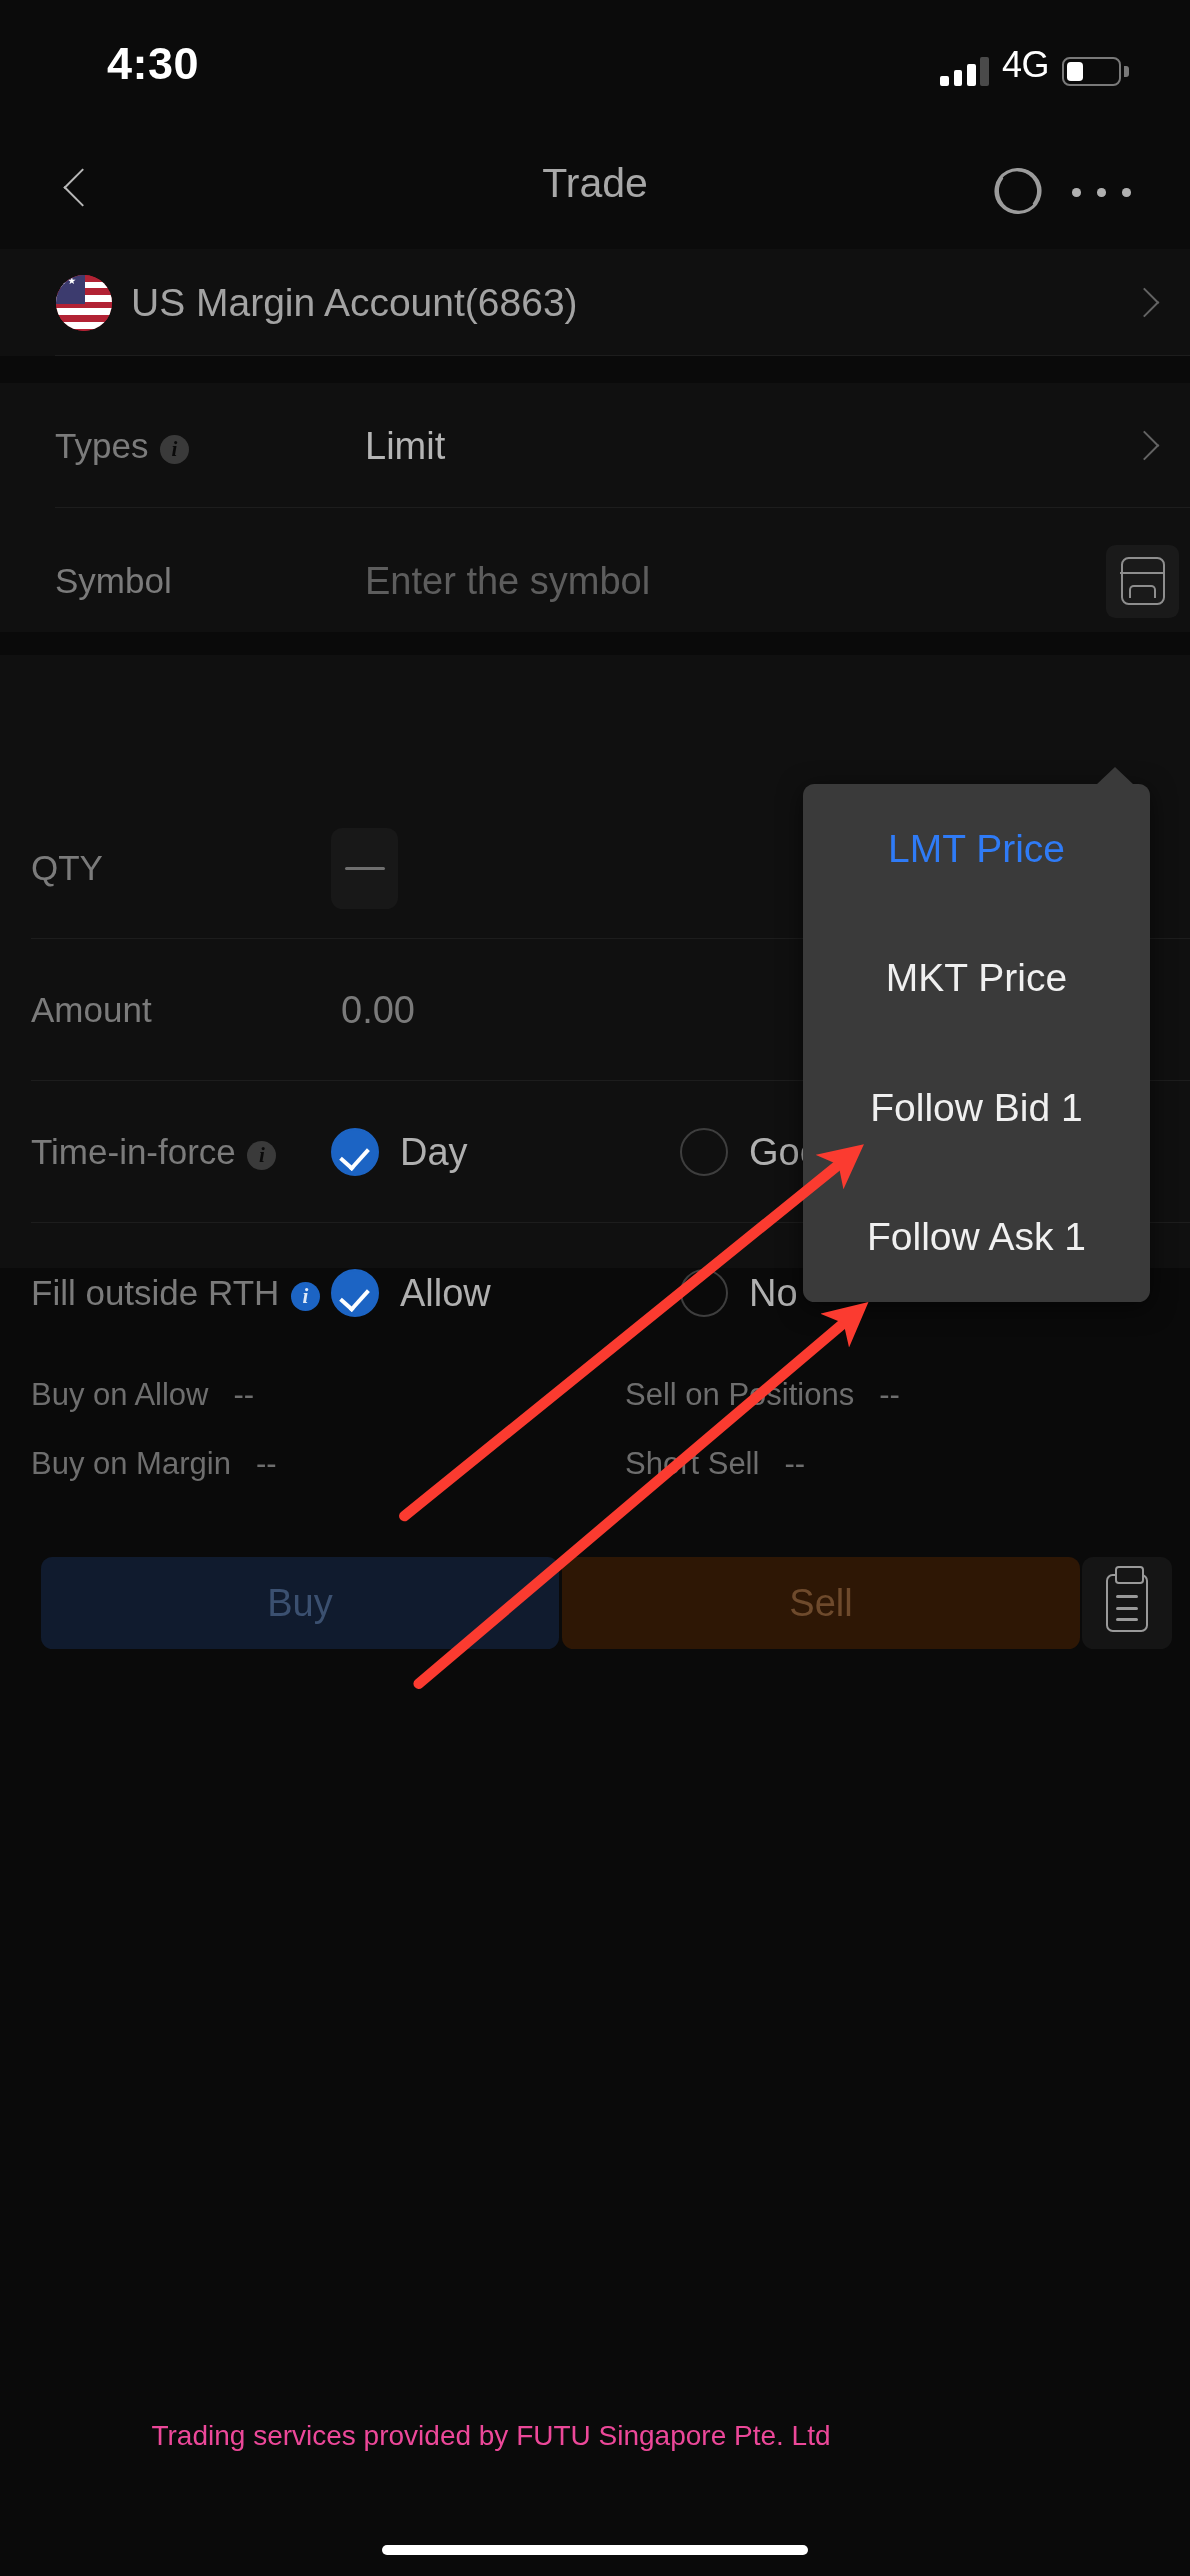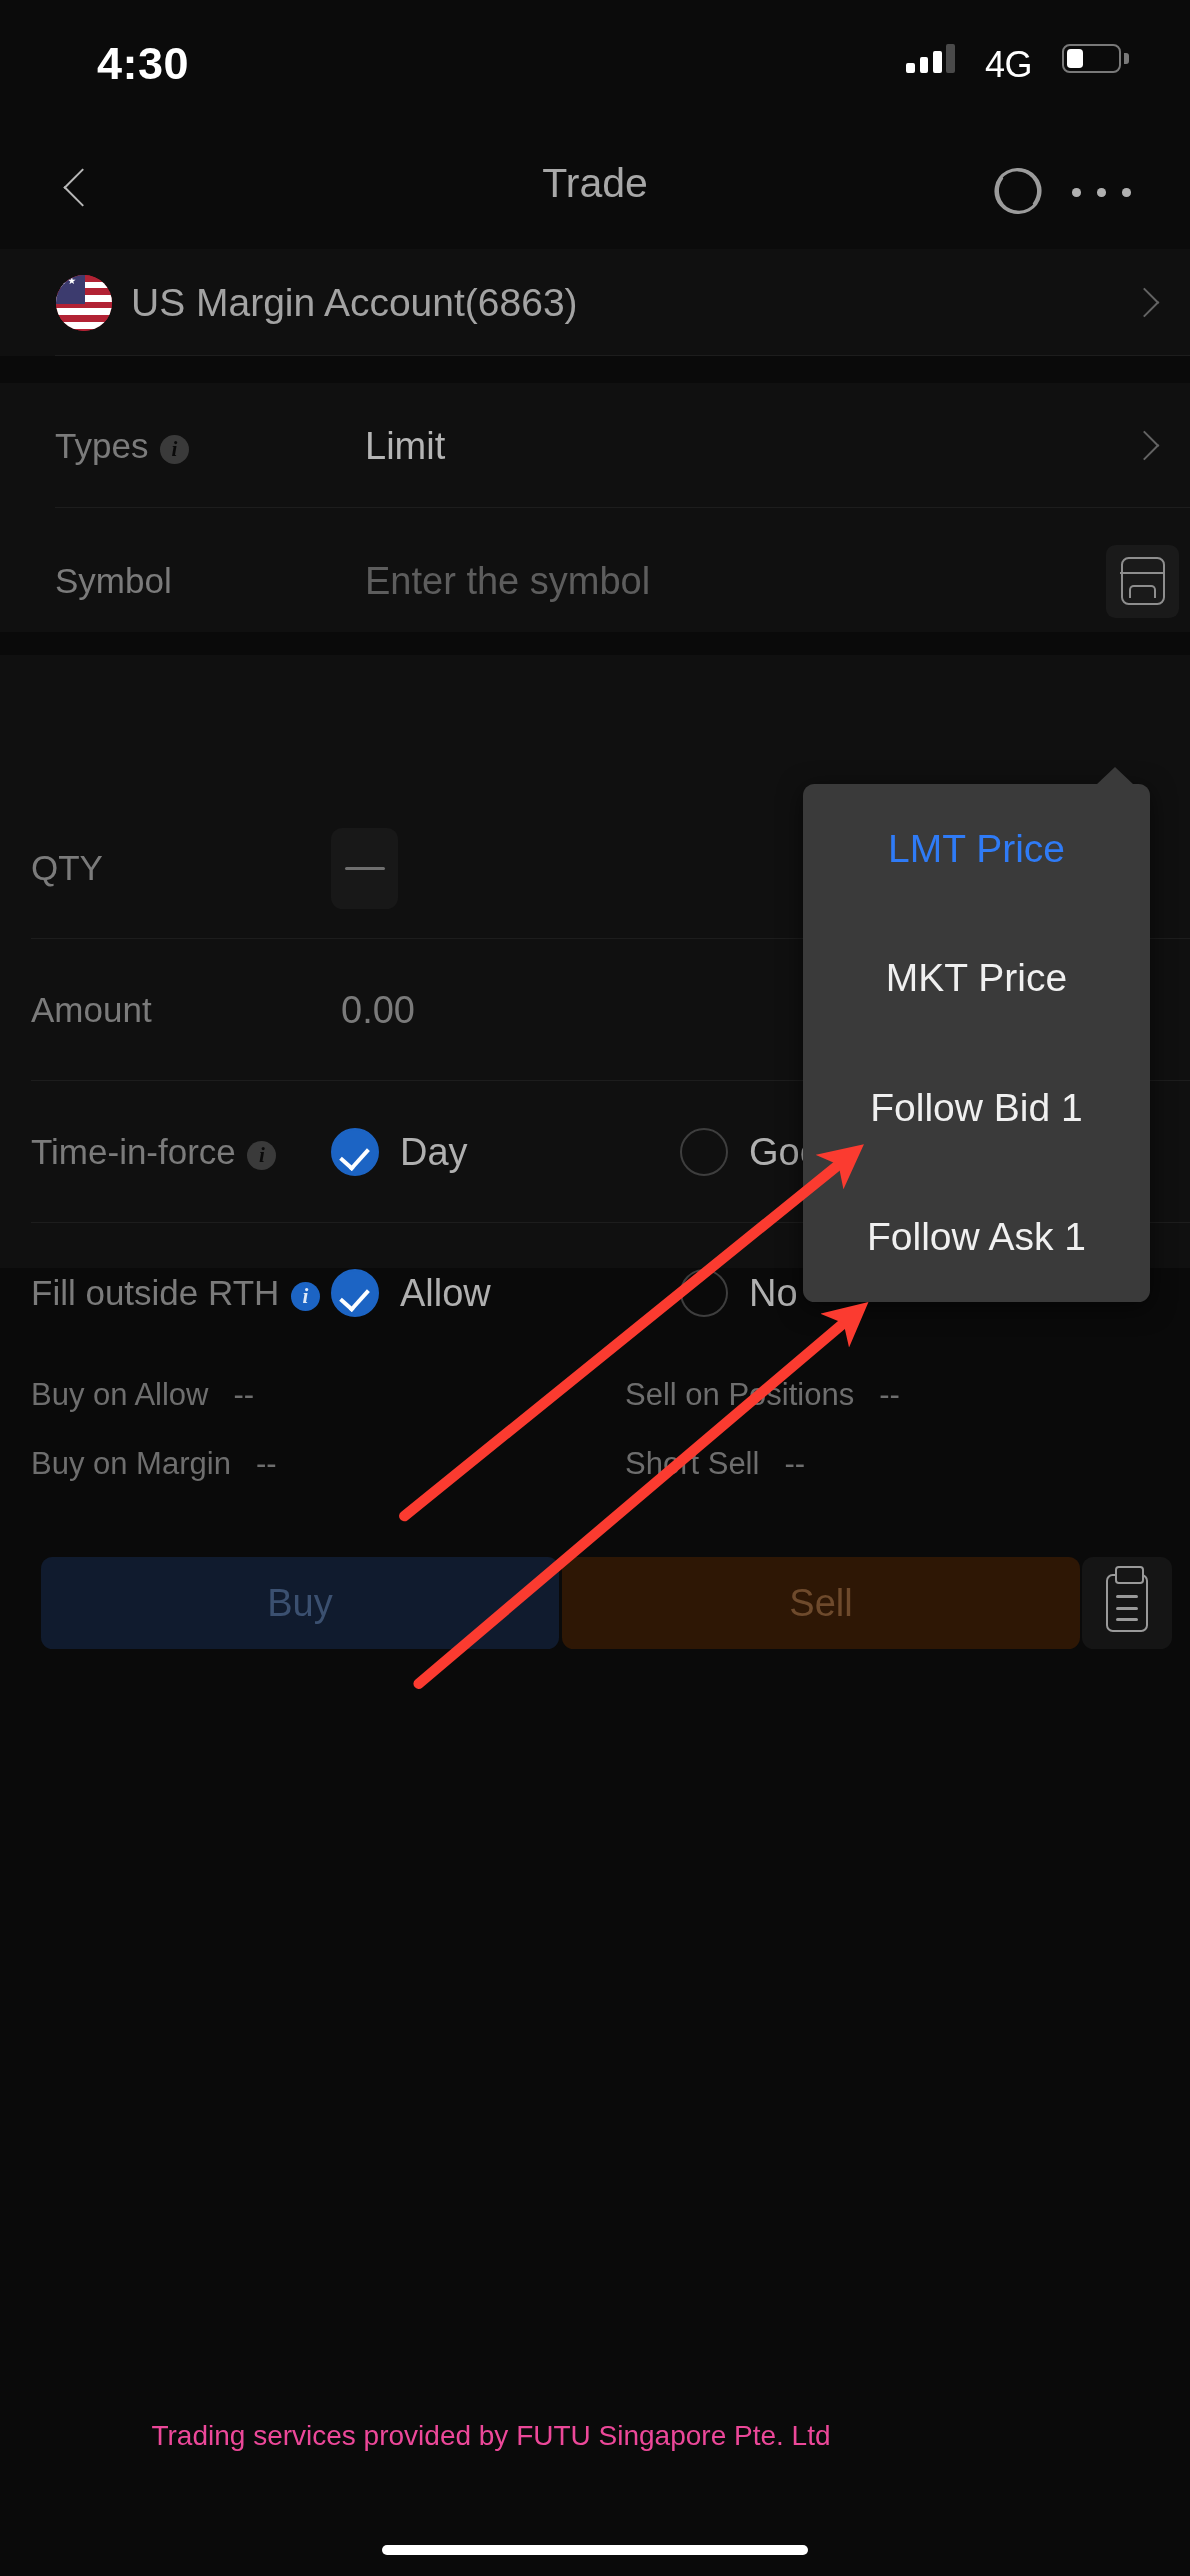--- a/index.html
+++ b/index.html
@@ -12,26 +12,26 @@
     overflow:hidden;
     -webkit-font-smoothing:antialiased;
   }
 
   
   .statusbar{
     position:absolute; top:0; left:0; width:1190px; height:127px;
     background:#0b0b0b;
   }
   .sb-time{
-    position:absolute; left:97px; top:38px;
+    position:absolute; left:107px; top:38px;
     color:#ffffff; font-size:45px; font-weight:600; letter-spacing:0.5px;
   }
   .sb-right{
     position:absolute; right:69px; top:44px;
-    display:flex; align-items:flex-start; gap:30px;
+    display:flex; align-items:flex-end; gap:13px;
   }
   .sig{ display:flex; align-items:flex-end; gap:4.8px; height:29px;}
   .sig i{ display:block; width:8.6px; background:#ffffff; border-radius:1.9px;}
   .sig i:nth-child(1){height:10.5px;}
   .sig i:nth-child(2){height:16.3px;}
   .sig i:nth-child(3){height:22px;}
   .sig i:nth-child(4){height:29px; background:#4a4a4a;}
   .sb-net{ color:#fff; font-size:36px; font-weight:400; letter-spacing:-0.5px; }
   .batt{ position:relative; width:59px; height:29px; }
   .batt .shell{

